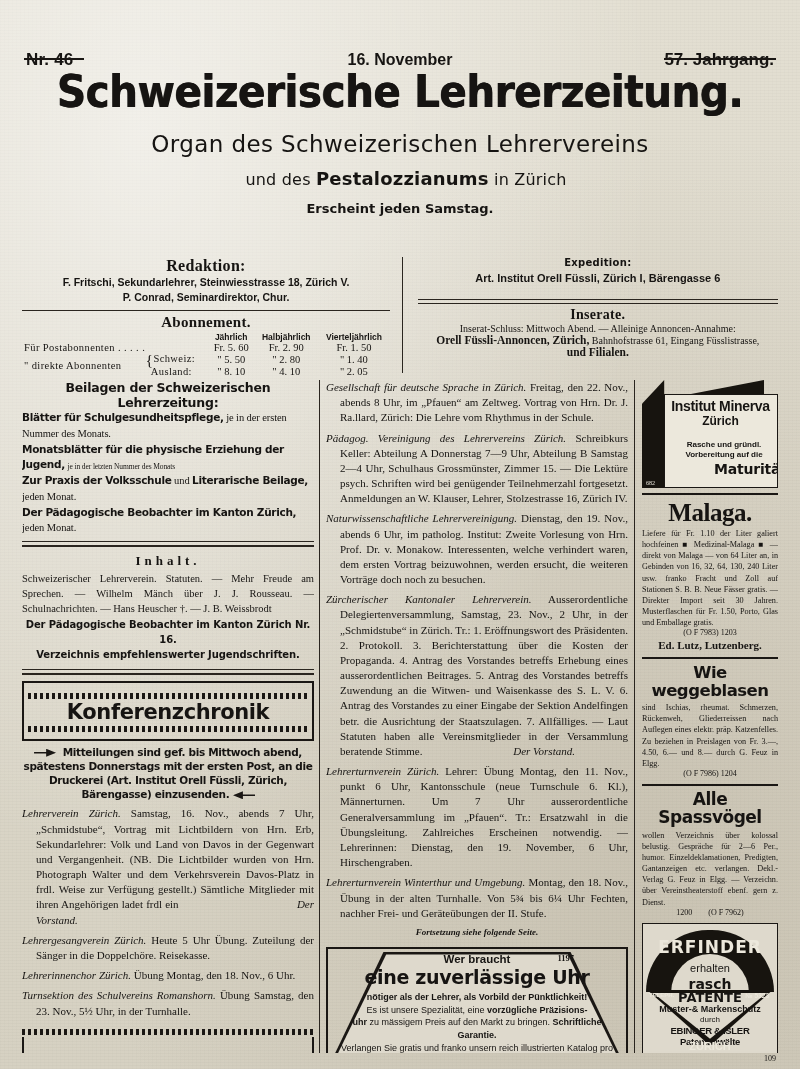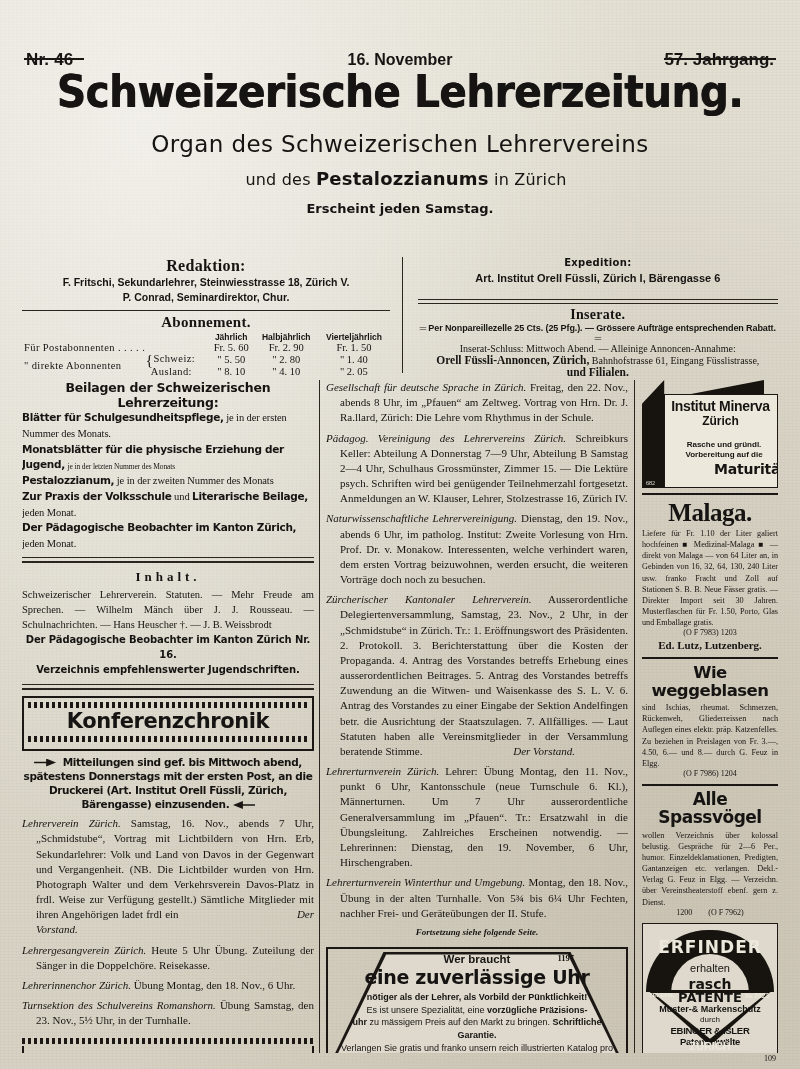--- a/index.html
+++ b/index.html
@@ -81,21 +81,21 @@
   .beil-h{font-family:"DejaVu Sans",sans-serif;font-weight:bold;font-size:12.5px;text-align:center;letter-spacing:-.2px;}
   .beil-l{font-family:"Liberation Serif",serif;font-size:10.5px;line-height:1.5;letter-spacing:-.1px;}
   .beil-l b{font-family:"DejaVu Sans",sans-serif;font-weight:bold;font-size:10.5px;letter-spacing:-.3px;}
   .beil-l .tiny{font-size:7.5px;line-height:1.05;display:inline-block;text-align:center;vertical-align:-1px;}
   .rule2{height:3px;border-top:1px solid #2a251f;border-bottom:2px solid #2a251f;margin:5px 0 6px;}
 
   .inh-h{font-family:"Liberation Serif",serif;font-weight:bold;font-size:13px;text-align:center;letter-spacing:4px;margin-bottom:3px;}
   .inh-b{font-family:"Liberation Serif",serif;font-size:10.5px;line-height:1.42;text-align:justify;}
   .inh-b2{font-family:"DejaVu Sans",sans-serif;font-weight:bold;font-size:10px;text-align:center;line-height:1.5;letter-spacing:-.1px;}
 
-  .kbox{border:2px solid #1a1714;padding:3px 4px 5px;margin-top:4px;}
+  .kbox{border:2px solid #1a1714;padding:9px 4px 5px;margin-top:4px;}
   .kdots{height:6px;background:repeating-linear-gradient(90deg,#1a1714 0 3px,transparent 3px 6px);margin:1px 0 2px;}
   .ktitle{font-family:"DejaVu Sans",sans-serif;font-weight:bold;font-size:21px;text-align:center;letter-spacing:-.4px;line-height:1.05;}
   .knote{font-family:"DejaVu Sans",sans-serif;font-weight:bold;font-size:10.5px;text-align:center;line-height:1.35;letter-spacing:-.35px;margin-top:4px;}
   .hand{display:inline-block;width:22px;height:8px;background:#1a1714;clip-path:polygon(0 40%,55% 40%,55% 0,100% 50%,55% 100%,55% 60%,0 60%);vertical-align:-1px;}
   .hand.l{transform:scaleX(-1);}
 
   .entry{font-family:"Liberation Serif",serif;font-size:11px;line-height:1.38;text-align:justify;margin-top:5px;text-indent:0;padding-left:14px;text-indent:-14px;}
   .entry i{font-style:italic;}
 
   .abbox{border:2px solid #1a1714;padding:10px 8px;margin-top:8px;text-align:center;font-family:"Liberation Sans",sans-serif;}
@@ -221,38 +221,36 @@
         </tr>
       </tbody>
         </table>
     </div>
 
     <div class="ib-right">
       <div class="ib-h">Expedition:</div>
       <div class="ib-line" style="font-size:11px;margin-top:3px"><b>Art. Institut Orell Füssli, Zürich I, Bärengasse 6</b></div>
       <div class="hr-dbl" style="margin-top:12px"></div>
       <div class="ib-h serif" style="font-size:14px">Inserate.</div>
-      <div class="ins-small">═ <span>Per Nonpareillezelle 25 Cts. (25 Pfg.).  —  Grössere Aufträge entsprechenden Rabatt.</span> ═</div>
       <div class="ins-ser">Inserat-Schluss: Mittwoch Abend. — Alleinige Annoncen-Annahme:</div>
       <div class="ins-ser"><b>Orell Füssli-Annoncen, Zürich,</b><span> Bahnhofstrasse 61, Eingang Füsslistrasse,</span></div>
       <div class="ins-ser"><b>und Filialen.</b></div>
     </div>
   </div>
 
   <div class="cols">
     <div class="colrule" style="left:297px"></div>
     <div class="colrule" style="left:612px"></div>
 
     <div class="col col1">
 
       <div>
         <div class="beil-h">Beilagen der Schweizerischen Lehrerzeitung:</div>
         <div class="beil-l"><b>Blätter für Schulgesundheitspflege,</b><span> je in der ersten Nummer des Monats.</span></div>
         <div class="beil-l"><b>Monatsblätter für die physische Erziehung der Jugend,</b> <span class="tiny">je in der letzten Nummer des Monats</span></div>
-        <div class="beil-l"><b>Pestalozzianum,</b><span> je in der zweiten Nummer des Monats</span></div>
         <div class="beil-l"><b>Zur Praxis der Volksschule</b><span> und </span><b>Literarische Beilage,</b><span> jeden Monat.</span></div>
         <div class="beil-l"><b>Der Pädagogische Beobachter im Kanton Zürich,</b><span> jeden Monat.</span></div>
       </div>
 
       <div class="rule2"></div>
 
       <div>
         <div class="inh-h">Inhalt.</div>
         <div class="inh-b">Schweizerischer Lehrerverein. Statuten. — Mehr Freude am Sprechen. — Wilhelm Mänch über J. J. Rousseau. — Schulnachrichten. — Hans Heuscher †. — J. B. Weissbrodt</div>
         <div class="inh-b2">Der Pädagogische Beobachter im Kanton Zürich Nr. 16.</div>

